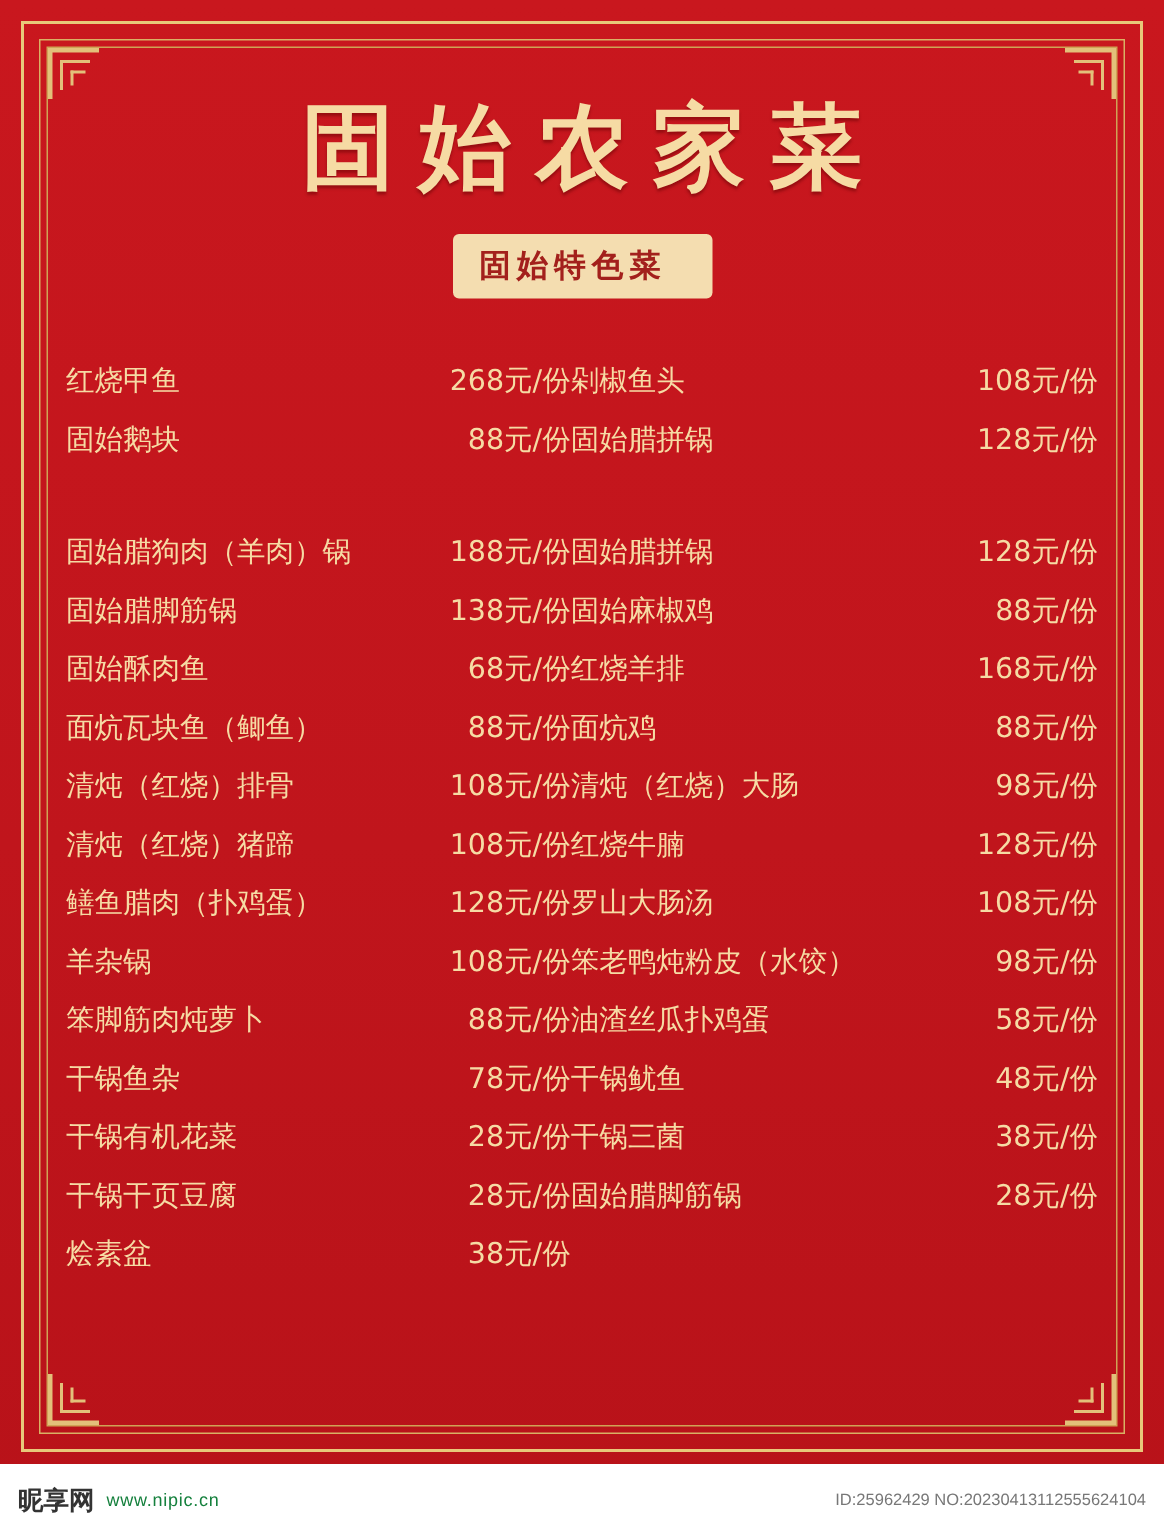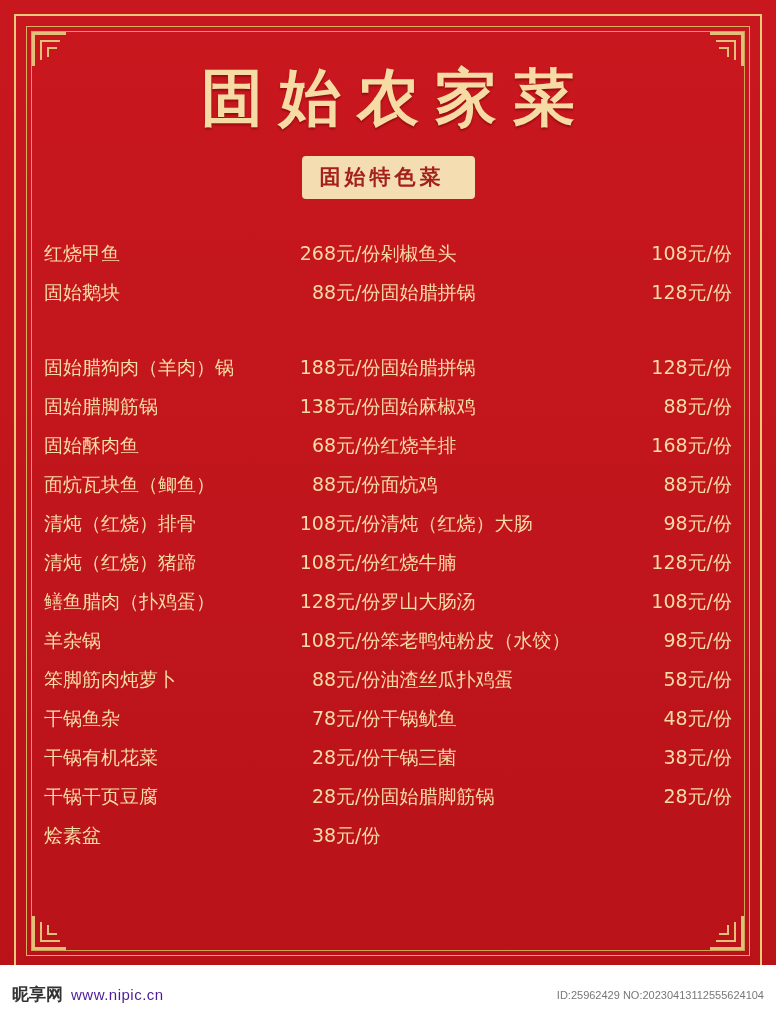--- a/index.html
+++ b/index.html
@@ -107,41 +107,41 @@
   }
   .c-name-l { width: 215px; text-align: left; padding-left: 10px; }
   .c-price-l { width: 120px; text-align: right; padding-right: 14px; }
   .c-name-r { width: 230px; text-align: left; padding-left: 8px; }
   .c-price-r { width: 120px; text-align: right; padding-right: 4px; }
 
   
   .footer {
     position: absolute;
     left: 0; right: 0; bottom: 0;
-    height: 59px;
+    height: 48px;
     background: #ffffff;
     display: flex;
     align-items: center;
     justify-content: space-between;
     padding: 0 12px;
   }
   .brand {
     display: flex;
     align-items: center;
     gap: 8px;
   }
   .brand-logo {
     font-size: 17px;
     color: #333;
     font-weight: bold;
     font-family: "DejaVu Sans", "Liberation Sans", sans-serif;
   }
   .brand-url {
-    font-size: 15px;
-    color: #4c1d95;
+    font-size: 12px;
+    color: #15803d;
     letter-spacing: .5px;
   }
   .footer-id {
     font-size: 11px;
     color: #777;
   }
 </style>
 </head>
 <body>
 

